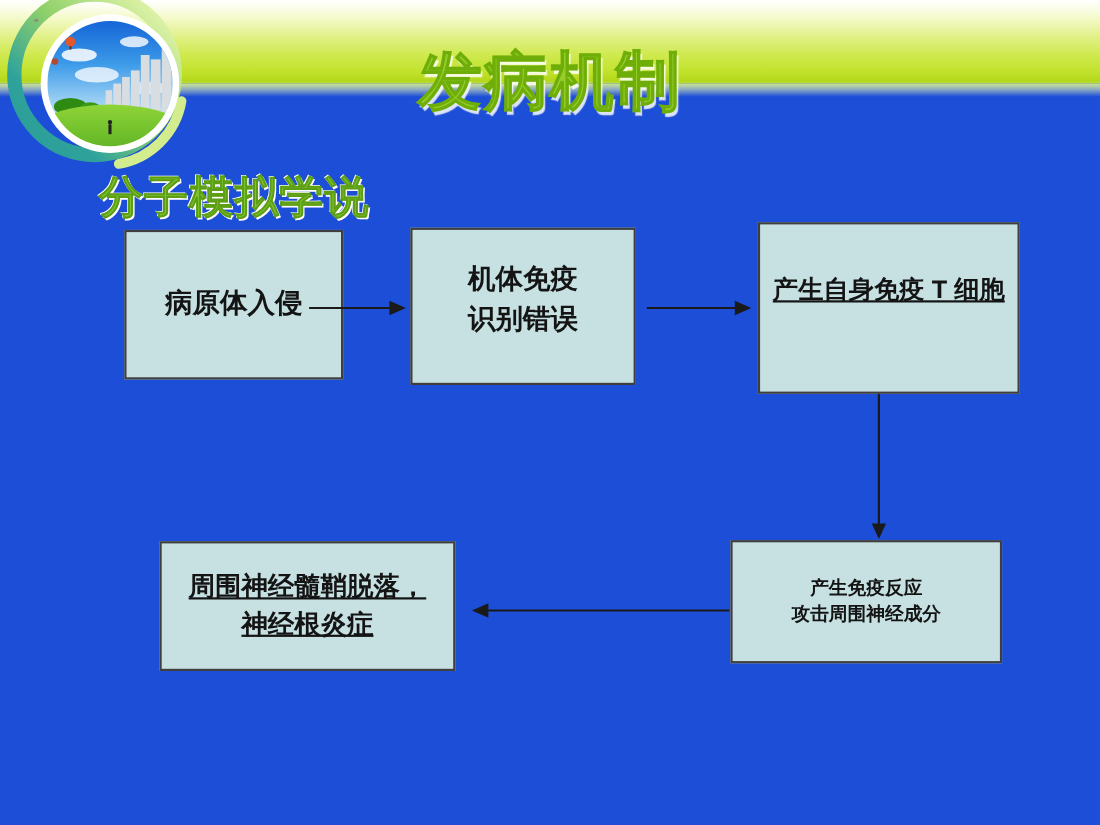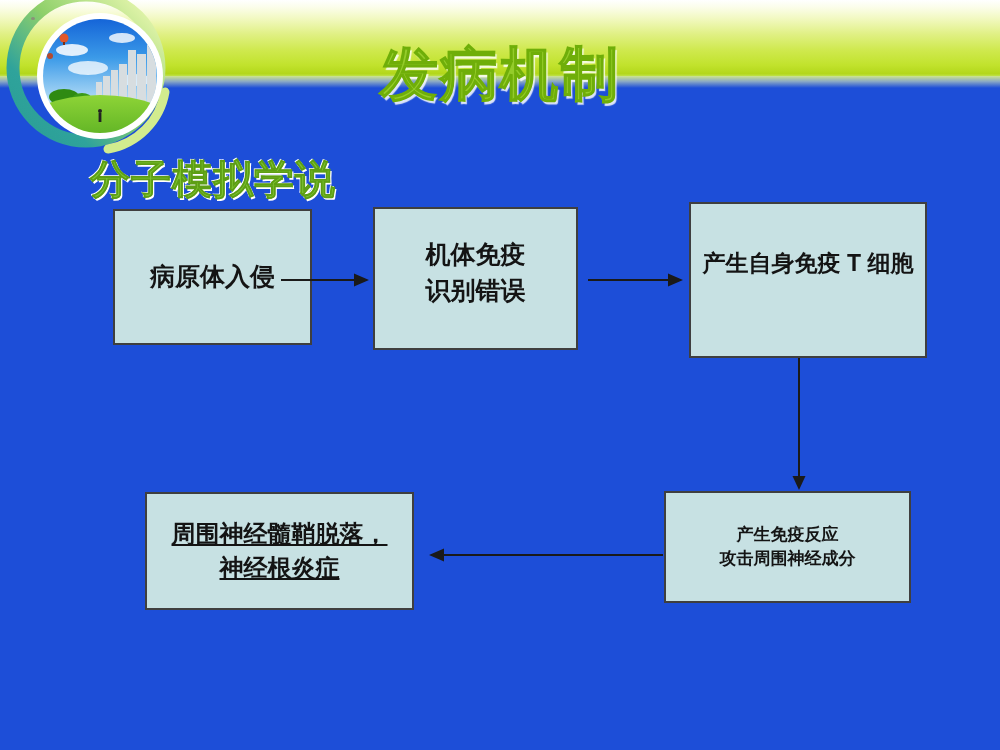--- a/index.html
+++ b/index.html
@@ -44,21 +44,21 @@
   .flow-node{
     position:absolute;box-sizing:border-box;
     background:var(--box-fill);
     border:2px solid var(--box-border);
     display:flex;flex-direction:column;align-items:center;justify-content:center;
     color:var(--box-text);font-weight:bold;line-height:1.42;text-align:center;
     white-space:nowrap;
   }
   #node-1{left:73px; top:209px;width:199px;height:136px;font-size:25px;margin-left:40px;}
   #node-2{left:373px;top:207px;width:205px;height:143px;font-size:25px;padding-bottom:12px;}
-  #node-3{left:689px;top:202px;width:238px;height:156px;font-size:23px;padding-bottom:34px;}
+  #node-3{left:689px;top:202px;width:238px;height:156px;font-size:23px;padding-bottom:34px;text-decoration:underline;}
   #node-4{left:664px;top:491px;width:247px;height:112px;font-size:17px;}
   #node-5{left:145px;top:492px;width:269px;height:118px;font-size:24px;text-decoration:underline;}
   
   #arrows{position:absolute;left:0;top:0;width:1000px;height:750px;pointer-events:none;}
   #arrows line{stroke:var(--arrow-color);stroke-width:2;}
   #arrows polygon{fill:var(--arrow-color);}
 </style>
 </head>
 <body>
 

